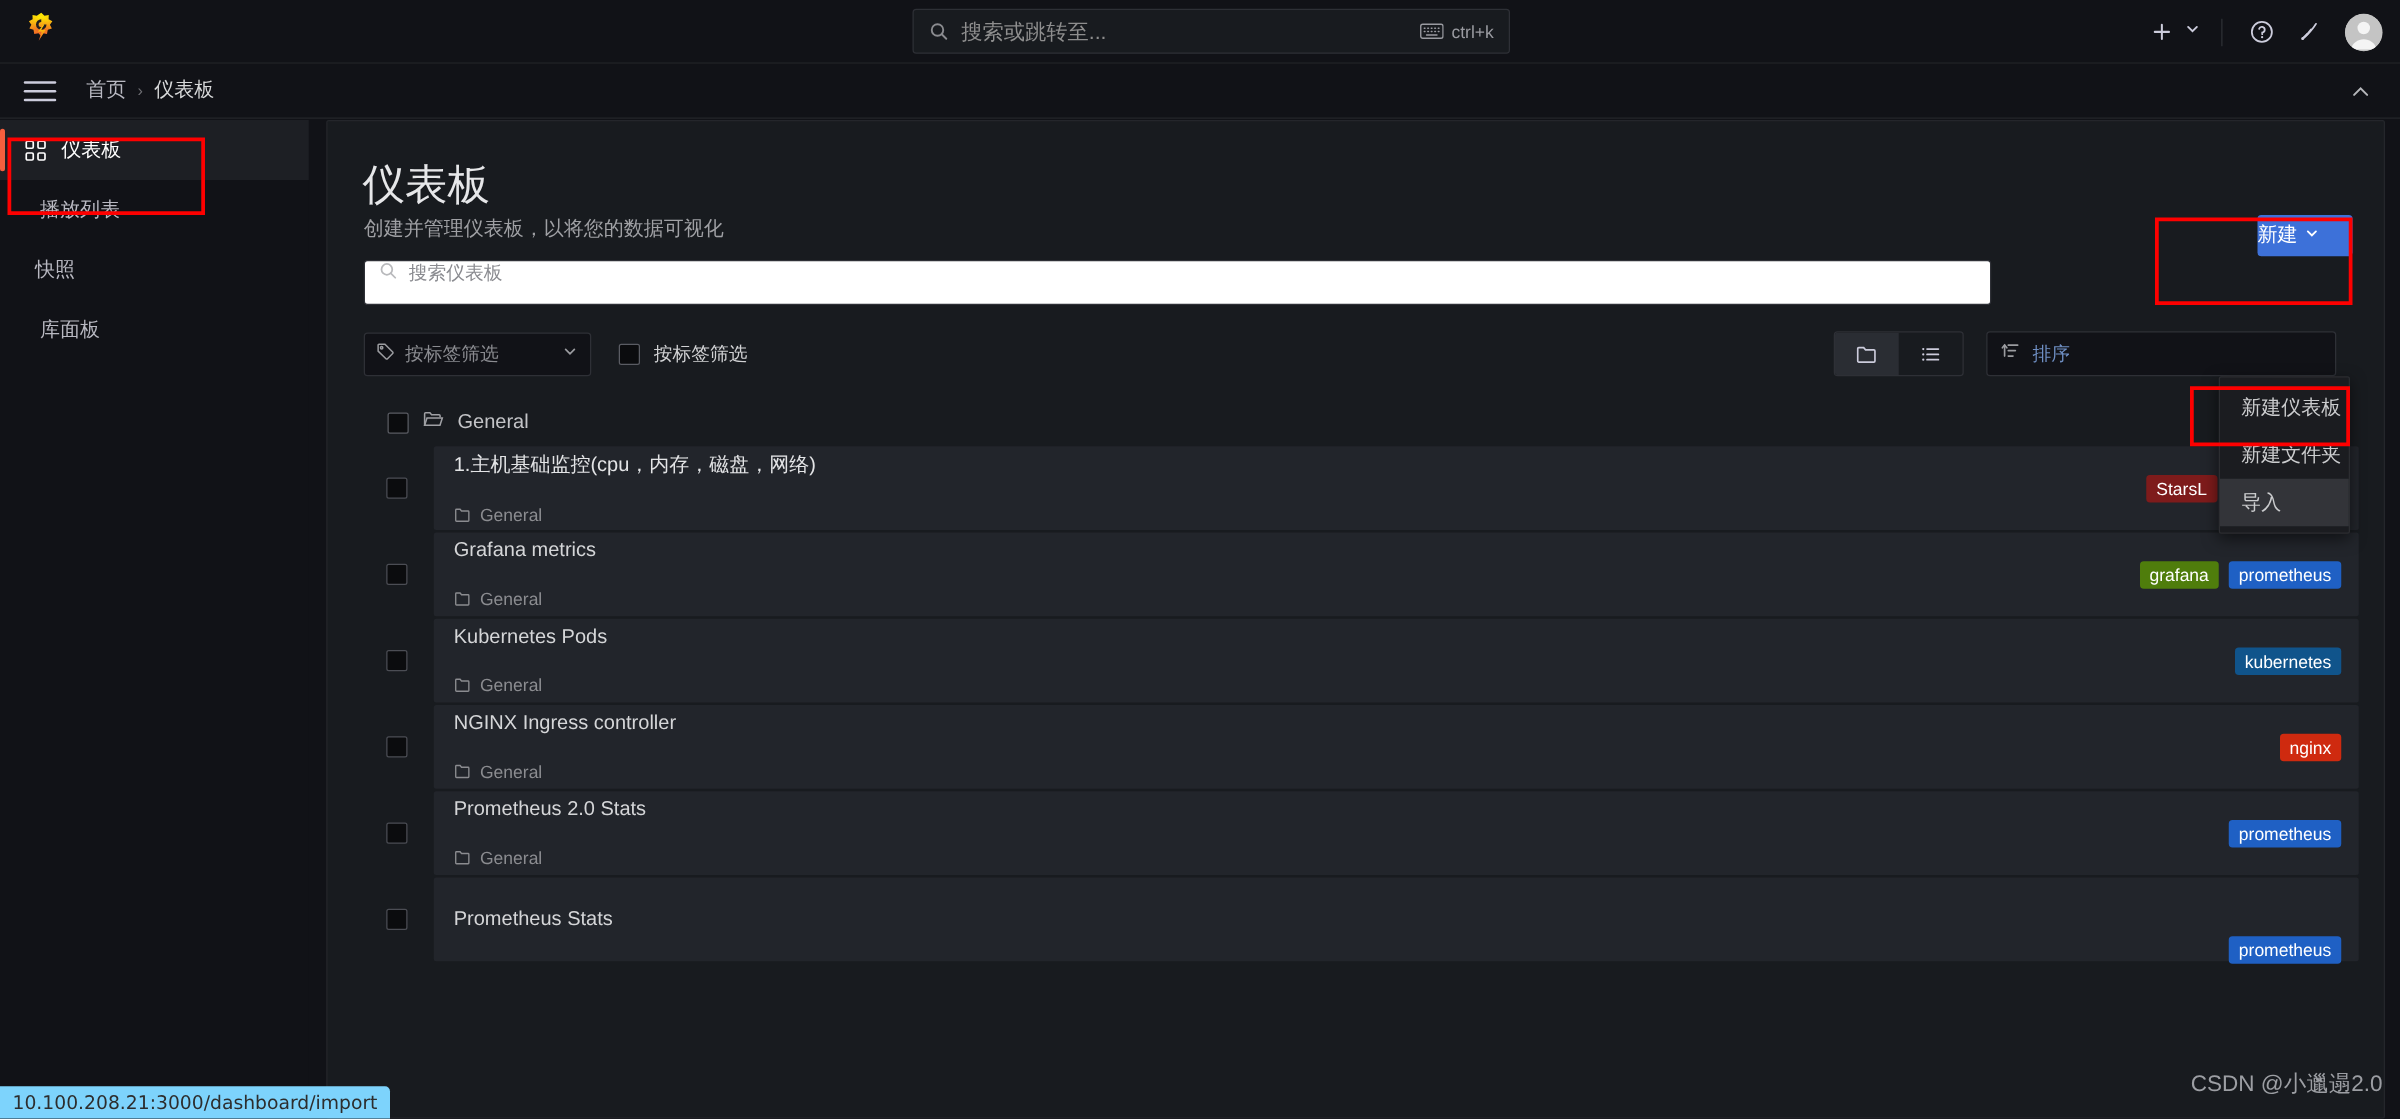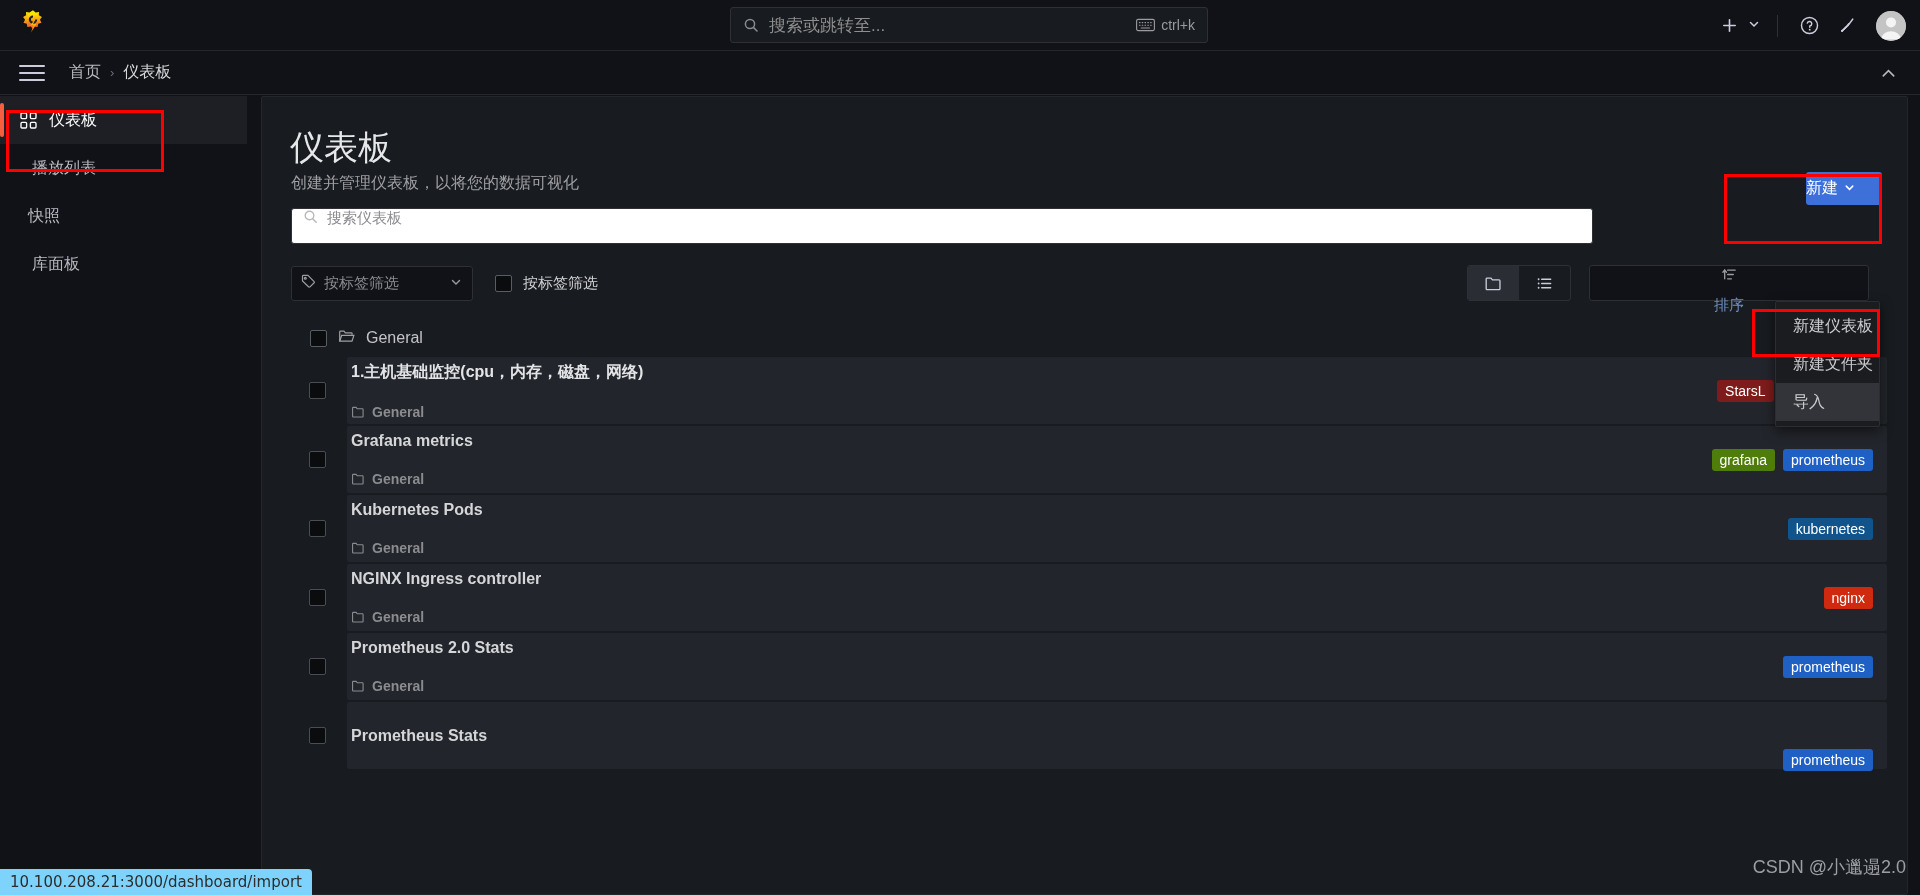--- a/index.html
+++ b/index.html
@@ -111,40 +111,40 @@
 
   .view-toggle {
     position: absolute; right: 336px; top: 168px; height: 36px;
     display: flex; border: 1px solid #2e3036; border-radius: 3px; overflow: hidden;
   }
   .vt-btn { width: 51px; height: 34px; display: flex; align-items: center; justify-content: center; cursor: pointer; }
   .vt-btn.on { background: #2a2d33; }
   .sort-select {
     position: absolute; right: 38px; top: 168px; width: 280px; height: 36px;
     background: #111217; border: 1px solid #2e3036; border-radius: 3px;
-    display: flex; align-items: center; padding: 0 10px; gap: 9px; cursor: pointer; flex-direction: column;
+    display: flex; align-items: center; padding: 0 10px; gap: 9px; cursor: pointer;
   }
   .sort-select .lbl { color: #6f8fc4; font-size: 15px; }
 
   
   .list { position: absolute; left: 29px; top: 222px; right: 20px; bottom: 0; }
   .folder-row {
     height: 38px; display: flex; align-items: center; gap: 11px;
     padding-left: 19px; cursor: pointer;
   }
   .folder-row .name { color: #c3c4c7; font-size: 16px; }
   .dash-row {
     position: relative; height: 67px; margin-left: 56px; margin-bottom: 2px;
     background: #22252b; border-radius: 2px; display: flex; align-items: center; cursor: pointer;
   }
   .row-cbx {
     position: absolute; left: -38px; top: 25px;
     width: 17px; height: 17px; border: 1px solid #4b4d54; border-radius: 2px; background: #0b0c0e;
   }
-  .row-text { margin-left: 4px; display: flex; flex-direction: column; gap: 21px; font-weight: bold; }
+  .row-text { margin-left: 16px; display: flex; flex-direction: column; gap: 21px; }
   .row-title { color: #d5d6d8; font-size: 16px; }
   .row-title.zh { color: #e3e4e6; }
   .row-folder { display: flex; align-items: center; gap: 7px; color: #8b8c90; font-size: 14px; }
   .row-tags { position: absolute; right: 14px; top: 50%; transform: translateY(-50%); display: flex; gap: 8px; }
   .tag {
     font-size: 14px; padding: 3px 8px; border-radius: 3px; color: #fff; white-space: nowrap;
   }
 
   
   .new-btn {

